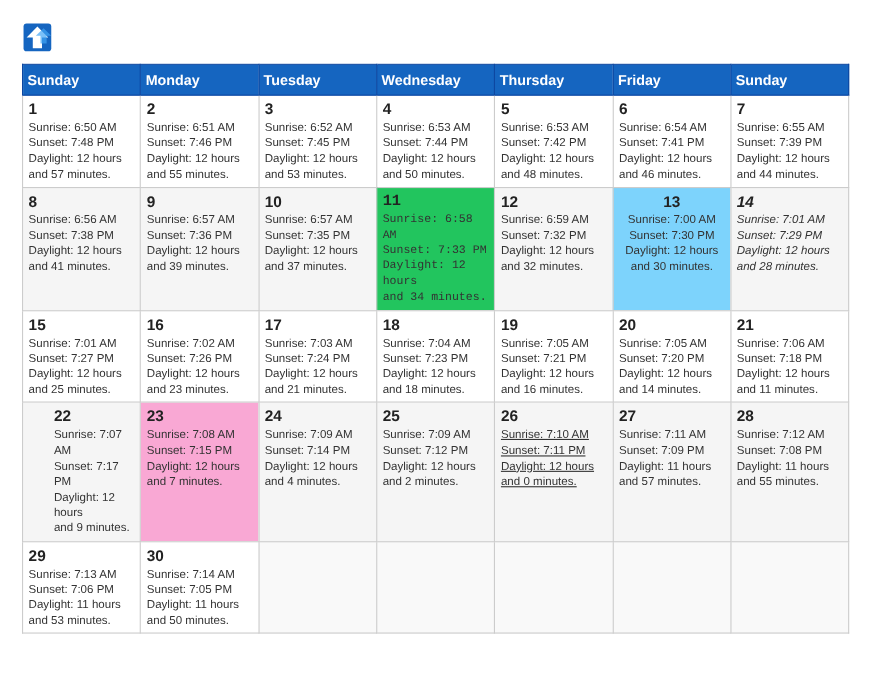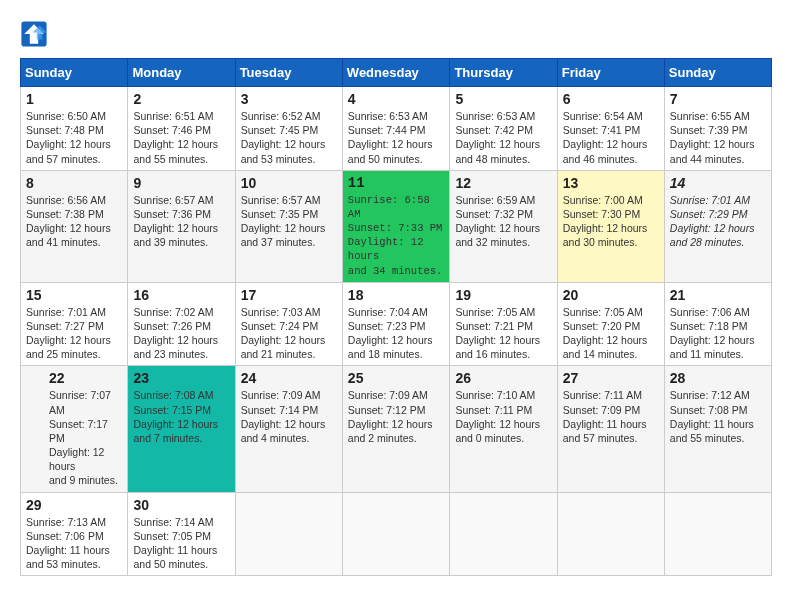--- a/index.html
+++ b/index.html
@@ -201,21 +201,21 @@
 Daylight: 12 hours
 and 34 minutes.</div>
         </td>
         <td style="background: rgb(245, 245, 245);">
           <span class="day-num">12</span>
           <div class="day-info" style="white-space: pre-line;">Sunrise: 6:59 AM
 Sunset: 7:32 PM
 Daylight: 12 hours
 and 32 minutes.</div>
         </td>
-        <td style="background: #fef9c3;">
+        <td style="background: #7dd3fc; text-align: center;">
           <span class="day-num">13</span>
           <div class="day-info" style="white-space: pre-line;">Sunrise: 7:00 AM
 Sunset: 7:30 PM
 Daylight: 12 hours
 and 30 minutes.</div>
         </td>
         <td style="background: rgb(245, 245, 245); font-style: italic;">
           <span class="day-num">14</span>
           <div class="day-info" style="white-space: pre-line;">Sunrise: 7:01 AM
 Sunset: 7:29 PM
@@ -275,21 +275,21 @@
         </td>
       </tr>
       <tr>
         <td style="background: rgb(245, 245, 245); padding-left: 28px;">
           <span class="day-num">22</span>
           <div class="day-info" style="white-space: pre-line;">Sunrise: 7:07 AM
 Sunset: 7:17 PM
 Daylight: 12 hours
 and 9 minutes.</div>
         </td>
-        <td style="background: #14b8a6;">
+        <td style="background: #f9a8d4;">
           <span class="day-num">23</span>
           <div class="day-info" style="white-space: pre-line;">Sunrise: 7:08 AM
 Sunset: 7:15 PM
 Daylight: 12 hours
 and 7 minutes.</div>
         </td>
         <td style="background: rgb(245, 245, 245);">
           <span class="day-num">24</span>
           <div class="day-info" style="white-space: pre-line;">Sunrise: 7:09 AM
 Sunset: 7:14 PM
@@ -298,21 +298,21 @@
         </td>
         <td style="background: rgb(245, 245, 245);">
           <span class="day-num">25</span>
           <div class="day-info" style="white-space: pre-line;">Sunrise: 7:09 AM
 Sunset: 7:12 PM
 Daylight: 12 hours
 and 2 minutes.</div>
         </td>
         <td style="background: rgb(245, 245, 245);">
           <span class="day-num">26</span>
-          <div class="day-info" style="white-space: pre-line;">Sunrise: 7:10 AM
+          <div class="day-info" style="white-space: pre-line; text-decoration: underline;">Sunrise: 7:10 AM
 Sunset: 7:11 PM
 Daylight: 12 hours
 and 0 minutes.</div>
         </td>
         <td style="background: rgb(245, 245, 245);">
           <span class="day-num">27</span>
           <div class="day-info" style="white-space: pre-line;">Sunrise: 7:11 AM
 Sunset: 7:09 PM
 Daylight: 11 hours
 and 57 minutes.</div>

